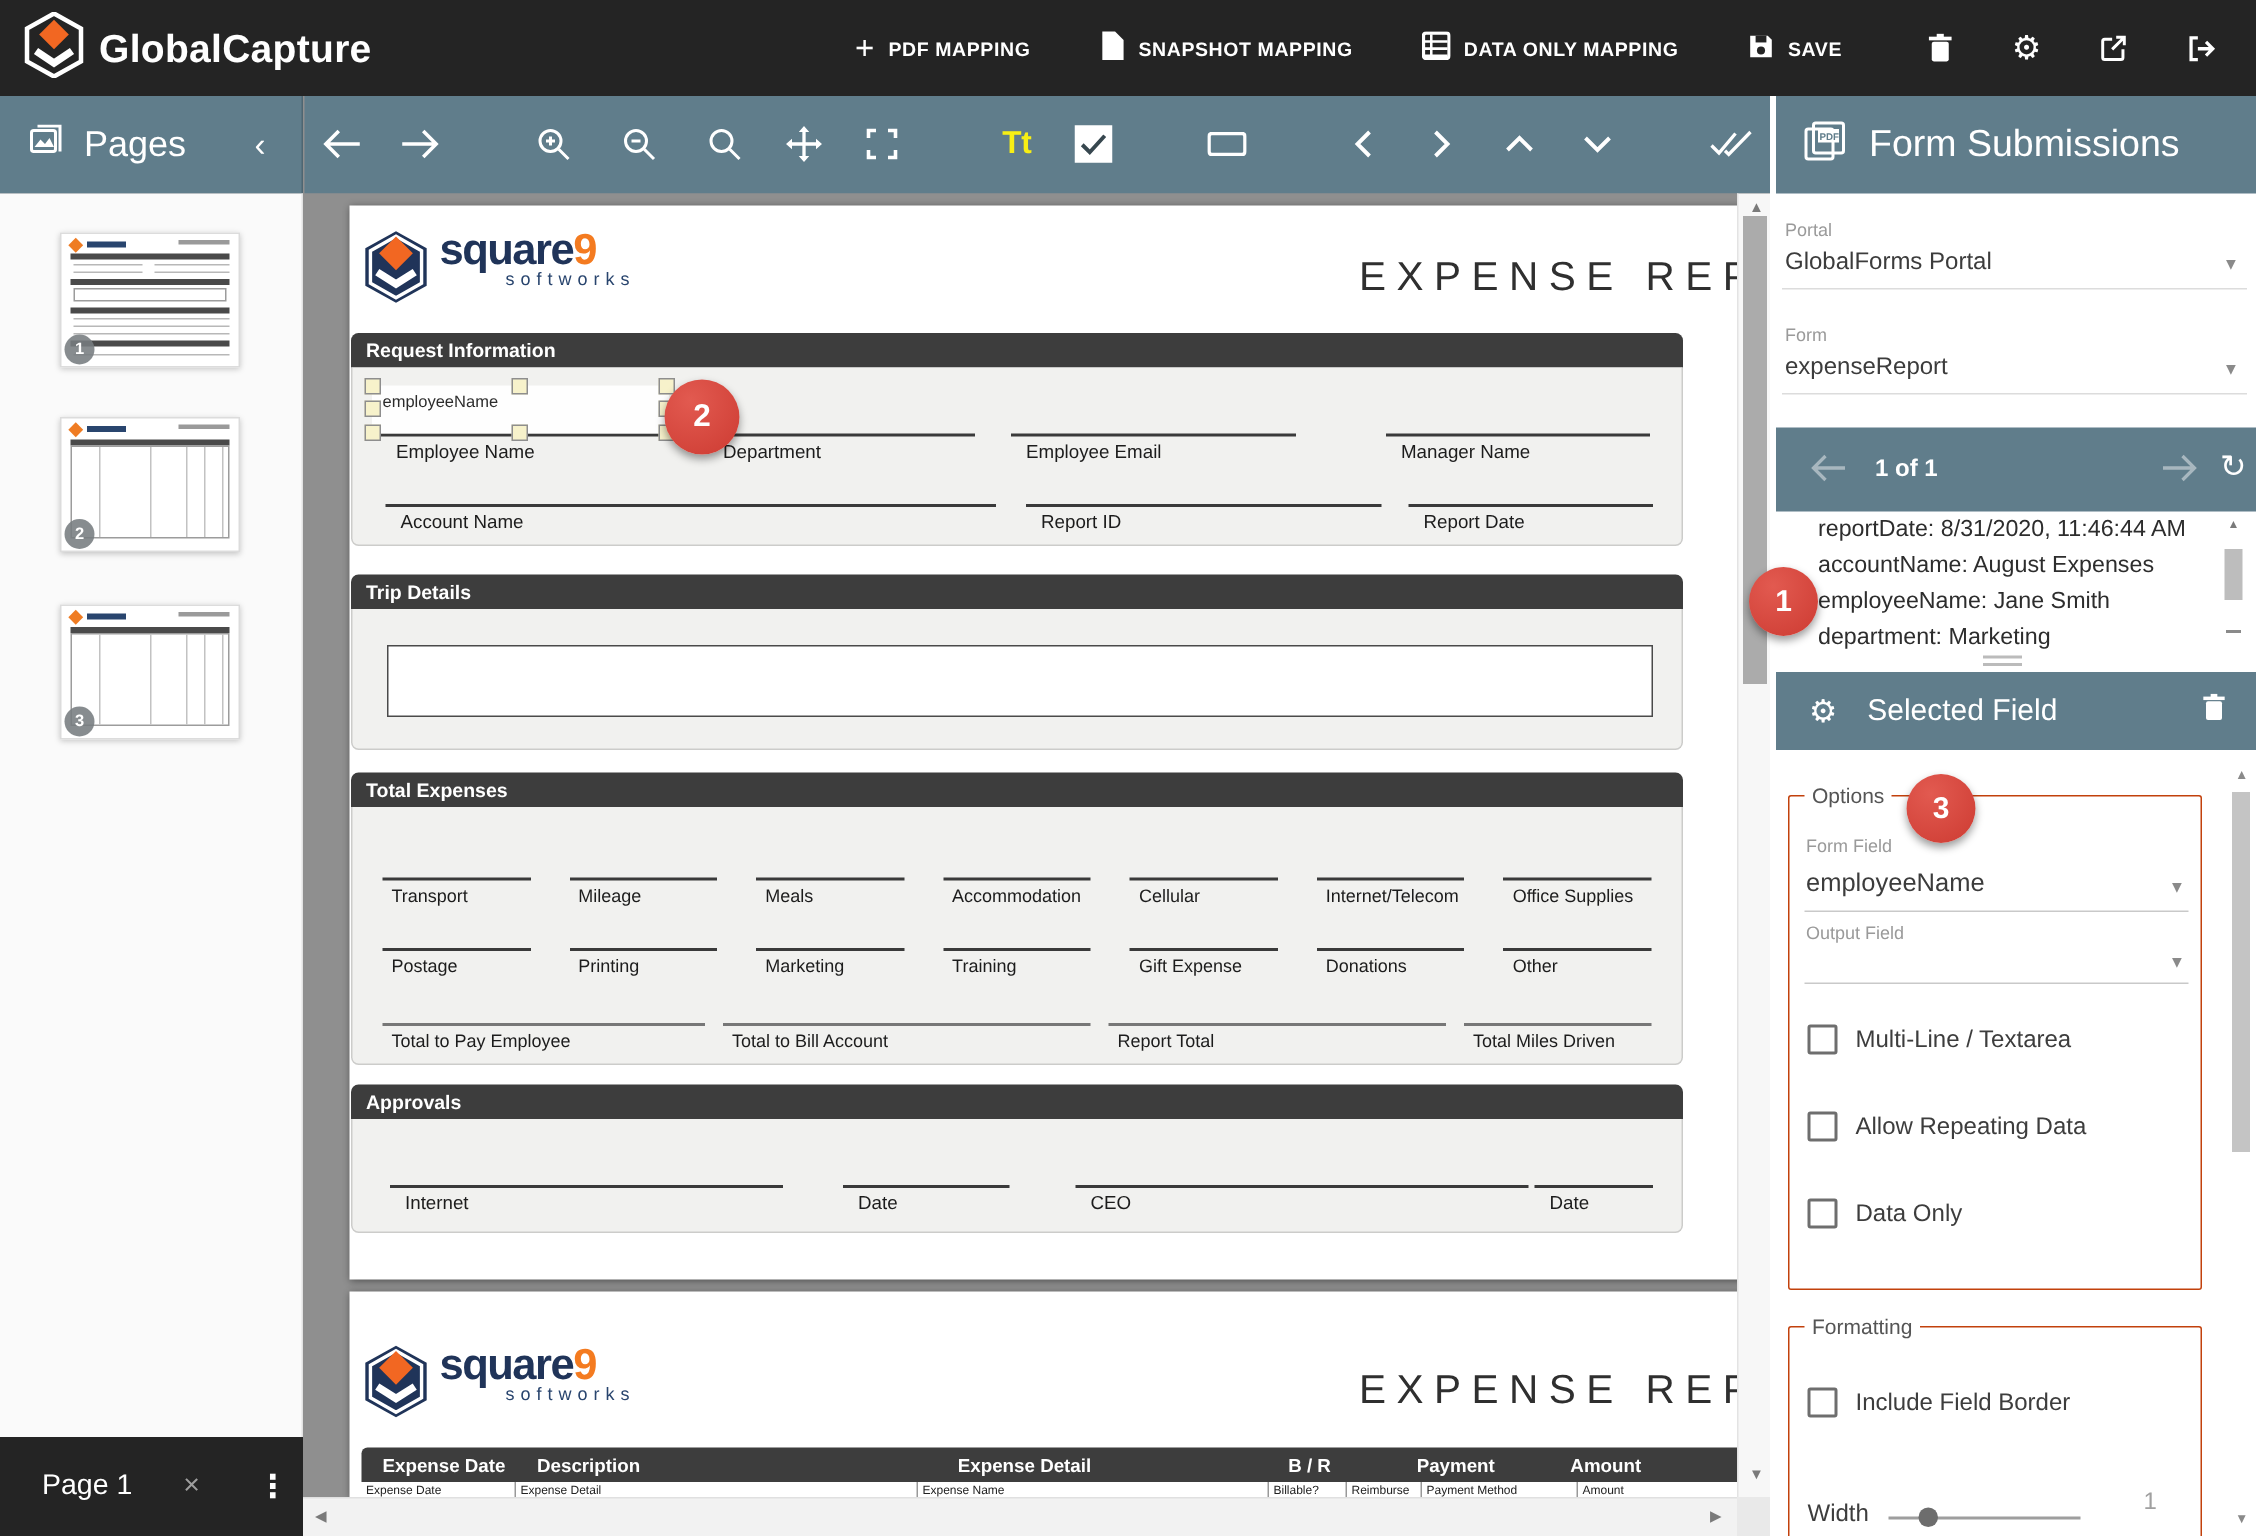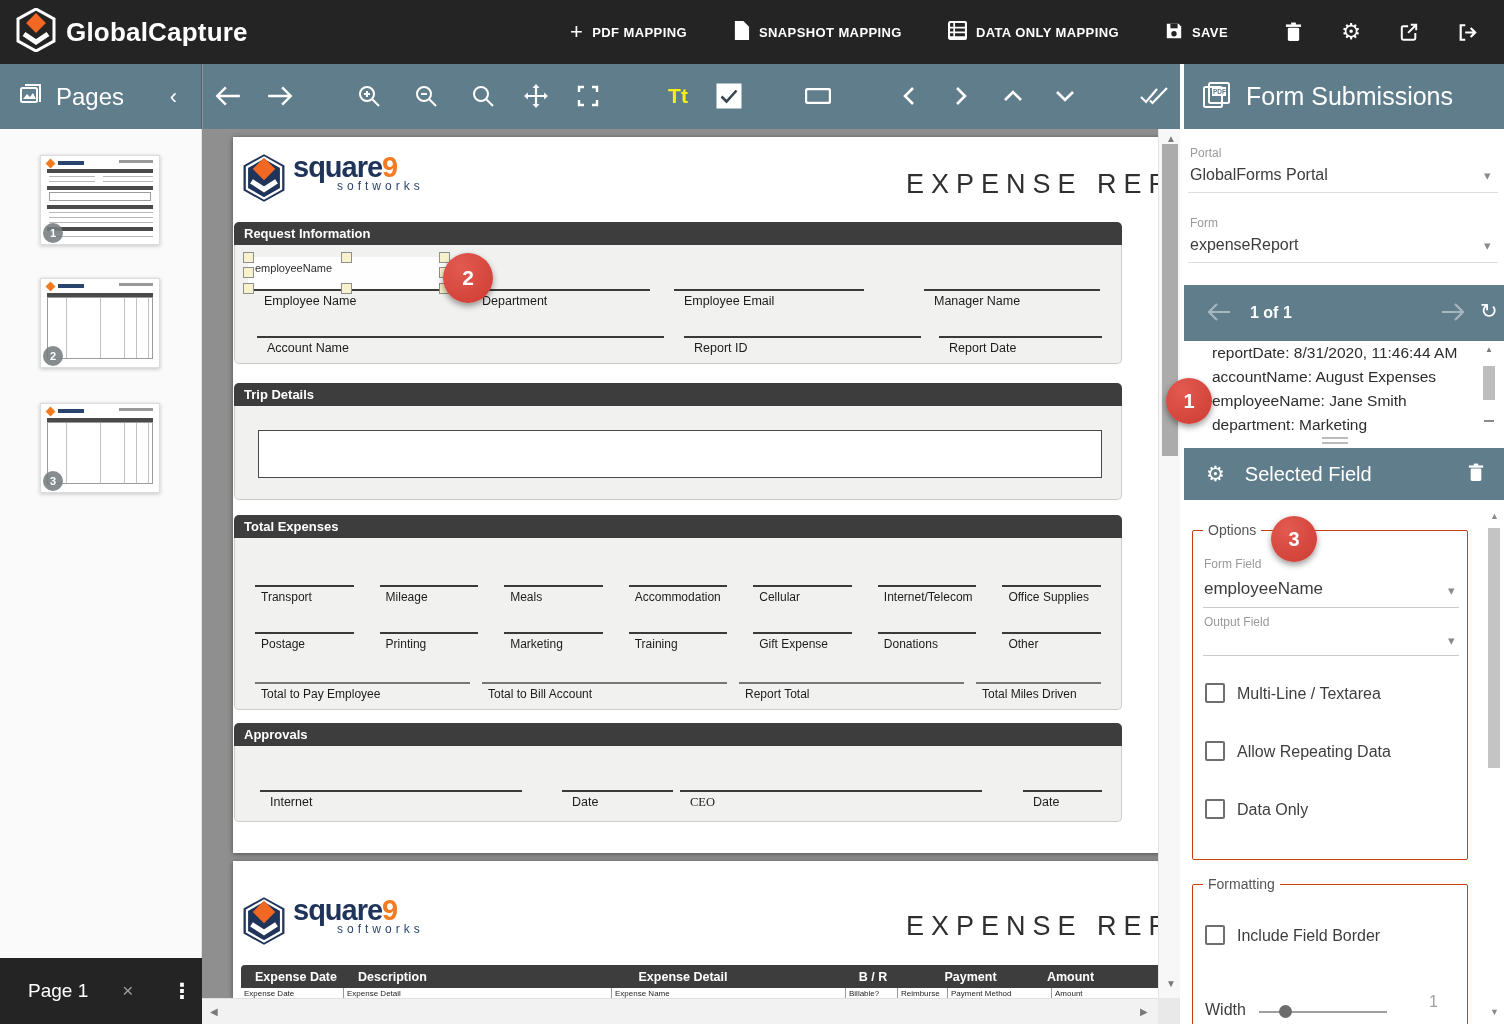--- a/index.html
+++ b/index.html
@@ -431,21 +431,21 @@
             <div class="c" style="width:125px;">Total Miles Driven</div>
           </div>
         </div>
       </div>
 
       <div class="sect" style="top:586px;">
         <div class="sect-h">Approvals</div>
         <div class="sect-b" style="height:76px;">
           <div class="f" style="left:25px;top:44px;width:262px;">Internet</div>
           <div class="f" style="left:327px;top:44px;width:111px;">Date</div>
-          <div class="f" style="left:445px;top:44px;width:302px;font-family:Liberation Serif, serif;">CEO</div>
+          <div class="f" style="left:482px;top:44px;width:302px;">CEO</div>
           <div class="f" style="left:788px;top:44px;width:79px;">Date</div>
         </div>
       </div>
     </section>
 
     <section class="page" id="page2">
       <div class="doc-logo" style="left:8px;top:35px;">
         <svg width="46" height="50" viewBox="0 0 40 44">
           <polygon points="20,1 38,11 38,33 20,43 2,33 2,11" fill="#203459"></polygon>
           <polygon points="20,4 35,12.5 35,31.5 20,40 5,31.5 5,12.5" fill="none" stroke="#fff" stroke-width="2"></polygon>

